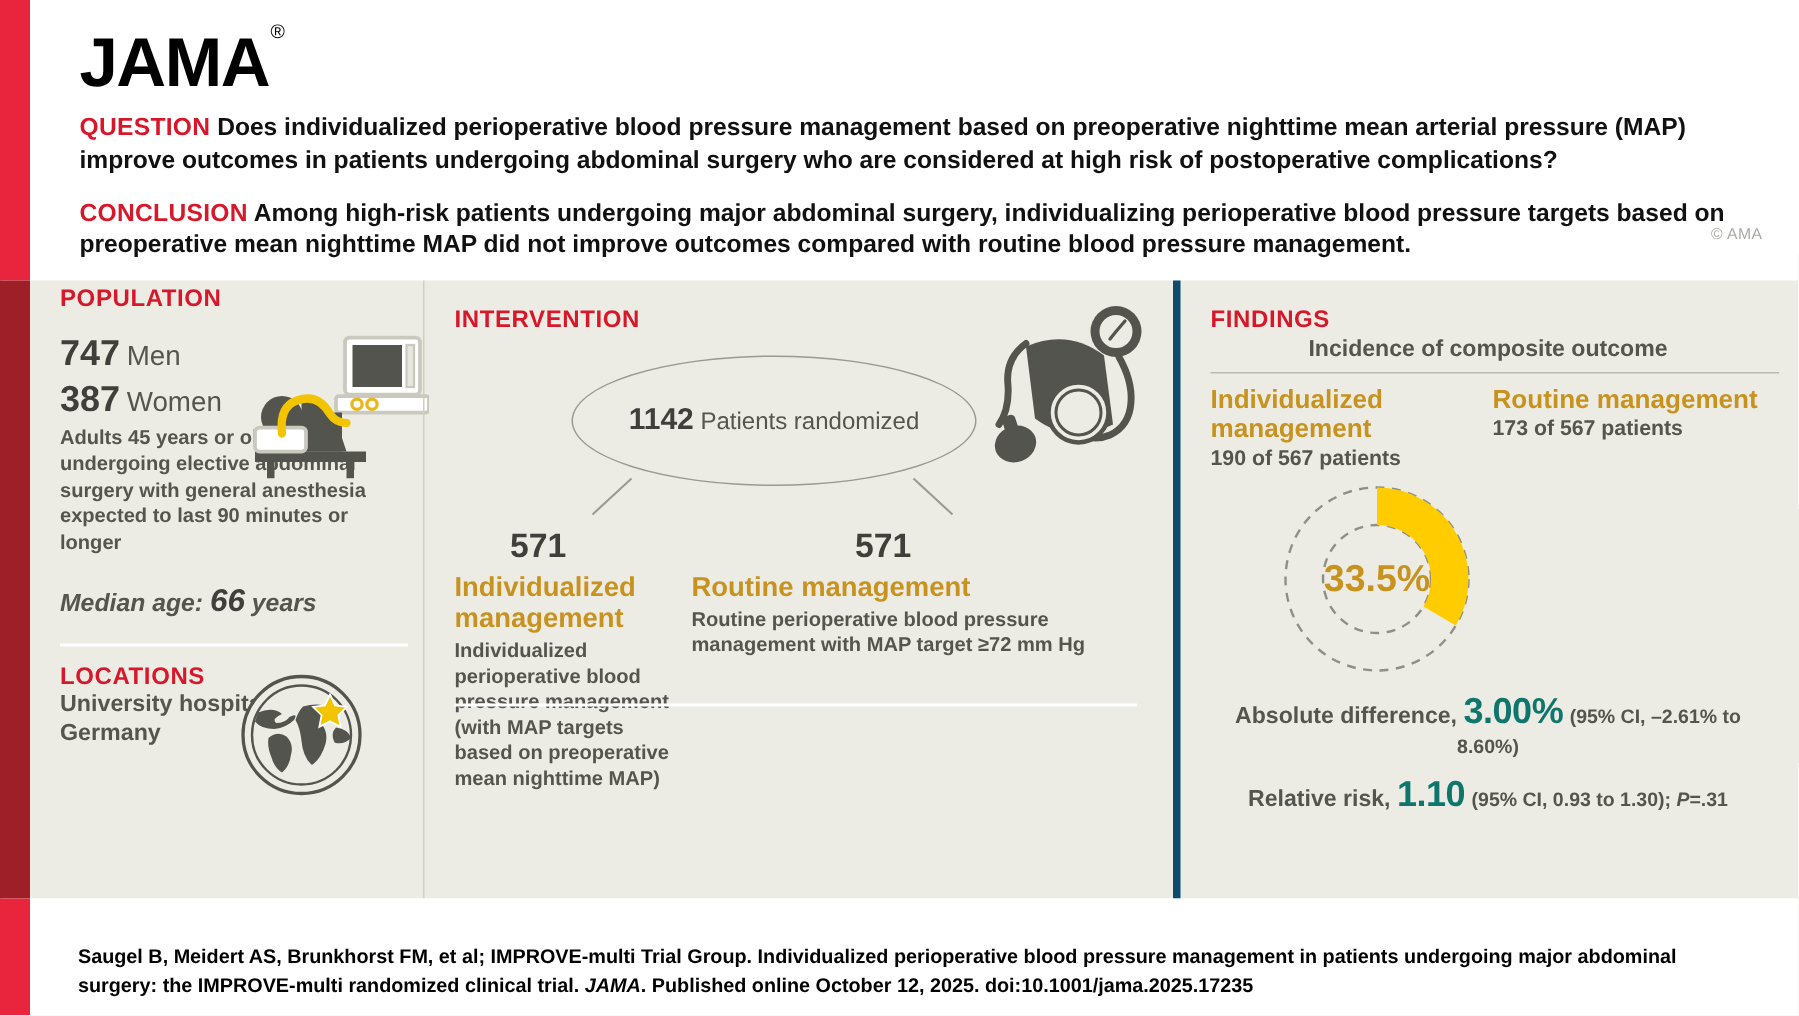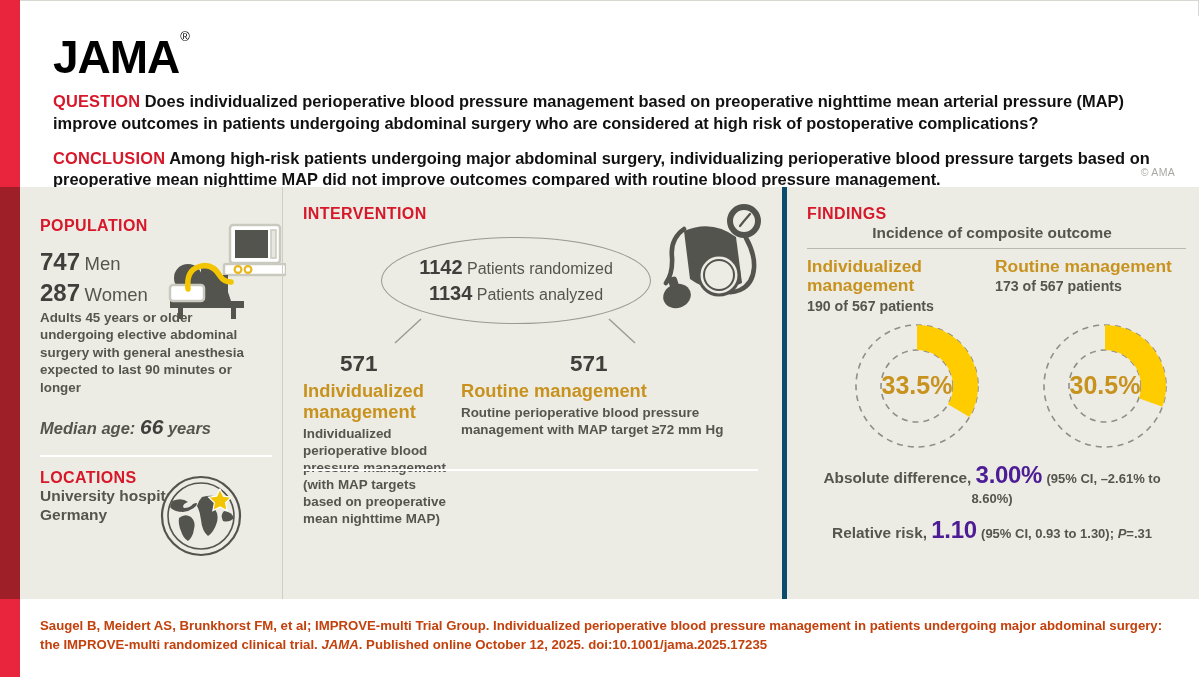--- a/index.html
+++ b/index.html
@@ -20,21 +20,21 @@
     border:1px solid #d8d8d2;box-sizing:border-box;pointer-events:none;
   }
   
   .rail{position:absolute;left:0;width:20px;}
   .rail-top{top:0;height:187px;background:#e8253c;}
   .rail-mid{top:187px;height:412px;background:#9e1f28;}
   .rail-bot{top:599px;height:78px;background:#e8253c;}
 
   
   .header{
-    position:absolute;left:20px;top:16px;width:1179px;height:187px;
+    position:absolute;left:20px;top:0;width:1179px;height:187px;
     background:#ffffff;box-sizing:border-box;padding:14px 12px 0 20px;
   }
   .logo{
     font-family:"Liberation Sans", sans-serif;
     font-weight:bold;font-size:46px;letter-spacing:-1px;
     color:#000;line-height:1;display:inline-block;position:relative;
     margin:4px 0 0 13px;
   }
   .logo .reg{
     font-size:13px;font-weight:normal;vertical-align:super;
@@ -54,21 +54,21 @@
     font-size:10.5px;color:#a9a9a4;letter-spacing:.3px;
   }
 
   
   .band{
     position:absolute;left:20px;top:187px;width:1179px;height:412px;
     background:#ecece4;box-sizing:border-box;
     display:flex;
   }
   .col{position:relative;box-sizing:border-box;height:100%;}
-  .col-pop{width:262px;padding:30px 16px 0 20px;}
+  .col-pop{width:262px;padding:4px 16px 0 20px;}
   .col-int{width:500px;padding:18px 16px 0 20px;border-left:1px solid #cfcfc6;}
   .col-fin{width:417px;padding:18px 16px 16px 20px;border-left:5px solid #0c4a6e;}
 
   h2.sec{
     margin:0;font-size:16px;font-weight:bold;color:#d7182a;
     letter-spacing:.4px;line-height:1.1;
   }
 
   
   .bignum{font-size:24px;font-weight:bold;color:#3f3f3c;}
@@ -125,31 +125,31 @@
   .hr-gray{border:0;border-top:1px solid #b9b9b1;margin:6px 0 0 0;width:379px;}
   .groups{display:flex;margin-top:8px;}
   .group{width:189px;}
   .group h3{margin:0;font-size:17.4px;font-weight:bold;color:#c8921f;line-height:1.14;}
   .group .pts{margin-top:2px;font-size:14.2px;color:#55554f;font-weight:bold;}
   .donuts{display:flex;margin-top:6px;}
   .donut-cell{width:189px;display:flex;justify-content:flex-end;}
   .stats{margin-top:8px;text-align:center;padding-right:6px;}
   .stats .lead{font-size:17.2px;font-weight:bold;color:#55554f;line-height:1.22;}
   .stats .row{margin-top:9px;font-size:15.4px;font-weight:bold;color:#55554f;}
-  .stats .row .big{font-size:24px;font-weight:bold;color:#4c1d95;letter-spacing:-.3px;margin-top:20px;}
+  .stats .row .big{font-size:24px;font-weight:bold;color:#0f766e;letter-spacing:-.3px;margin-top:20px;}
   .stats .row .ci{font-size:13px;font-weight:bold;color:#55554f;}
   .stats .row .ci i{font-style:italic;}
 
   
   .footer{
     position:absolute;left:20px;top:599px;width:1179px;height:78px;
     background:#ffffff;box-sizing:border-box;padding:18px 24px 0 20px;
   }
   .footer p{
-    margin:0;font-size:13.2px;line-height:1.42;color:#c2410c;font-weight:bold;
+    margin:12px;font-size:13.2px;line-height:1.42;color:#000000;font-weight:bold;
     max-width:1140px;
   }
   .footer i{font-style:italic;}
   .donut svg{display:block;}
 </style>
 </head>
 <body>
 
 <div class="page">
 
@@ -202,21 +202,21 @@
           <path d="M20 66 q-2 -18 10 -22 q14 -5 22 9 q4 6 11 6" fill="none" stroke="#f2c500" stroke-width="5.5" stroke-linecap="round"></path>
         </svg>
       </div>
 
       <div class="pop-counts">
         <div>
           <span class="bignum">747</span>
           <span class="bigunit">Men</span>
         </div>
         <div>
-          <span class="bignum">287</span>
+          <span class="bignum">387</span>
           <span class="bigunit">Women</span>
         </div>
       </div>
 
       <div class="pop-desc">Adults 45 years or older undergoing elective abdominal surgery with general anesthesia expected to last 90 minutes or longer</div>
 
       <div class="median">
         <span>Median age:</span>
         <b>66</b>
         <span>years</span>
@@ -264,24 +264,20 @@
           <rect x="15" y="76" width="9" height="12" rx="3" fill="#54544f" transform="rotate(-18 19 82)"></rect>
         </svg>
       </div>
 
       <div class="ellipse-wrap">
         <div class="oval">
           <div>
             <b>1142</b>
             <span>Patients randomized</span>
           </div>
-          <div>
-            <b>1134</b>
-            <span>Patients analyzed</span>
-          </div>
         </div>
         <div class="arms">
           <svg width="280" height="28" viewBox="0 0 280 28">
             <path d="M40 2 L14 26" stroke="#9a9a92" stroke-width="1.4" fill="none"></path>
             <path d="M228 2 L254 26" stroke="#9a9a92" stroke-width="1.4" fill="none"></path>
           </svg>
         </div>
       </div>
 
       <div class="arm-counts">
@@ -324,30 +320,20 @@
         <div class="donut-cell">
           <div class="donut">
             <svg width="150" height="132" viewBox="0 0 150 132">
               <circle cx="72" cy="66" r="61" fill="none" stroke="#8f8f86" stroke-width="1.6" stroke-dasharray="6 5"></circle>
               <circle cx="72" cy="66" r="36" fill="none" stroke="#8f8f86" stroke-width="1.6" stroke-dasharray="6 5"></circle>
               <path id="arc1" fill="#ffcc00" d="M72,5 A61,61 0 0 1 124.50526364724055,97.05152636077266 L102.98671297214197,84.32549096701337 A36,36 0 0 0 72,30 Z"></path>
               <text x="72" y="74" text-anchor="middle" font-family="Liberation Sans, sans-serif" font-size="25" font-weight="bold" fill="#c8921f">33.5%</text>
             </svg>
           </div>
         </div>
-        <div class="donut-cell">
-          <div class="donut">
-            <svg width="150" height="132" viewBox="0 0 150 132">
-              <circle cx="72" cy="66" r="61" fill="none" stroke="#8f8f86" stroke-width="1.6" stroke-dasharray="6 5"></circle>
-              <circle cx="72" cy="66" r="36" fill="none" stroke="#8f8f86" stroke-width="1.6" stroke-dasharray="6 5"></circle>
-              <path id="arc2" fill="#ffcc00" d="M72,5 A61,61 0 0 1 129.39372690620775,86.66301313496278 L105.87170768235211,78.19456512883049 A36,36 0 0 0 72,30 Z"></path>
-              <text x="72" y="74" text-anchor="middle" font-family="Liberation Sans, sans-serif" font-size="25" font-weight="bold" fill="#c8921f">30.5%</text>
-            </svg>
-          </div>
-        </div>
       </div>
 
       <div class="stats">
         <div class="row">
           <span>Absolute difference,</span>
           <span class="big">3.00%</span>
           <span class="ci">(95% CI, –2.61% to 8.60%)</span>
         </div>
         <div class="row">
           <span>Relative risk,</span>

